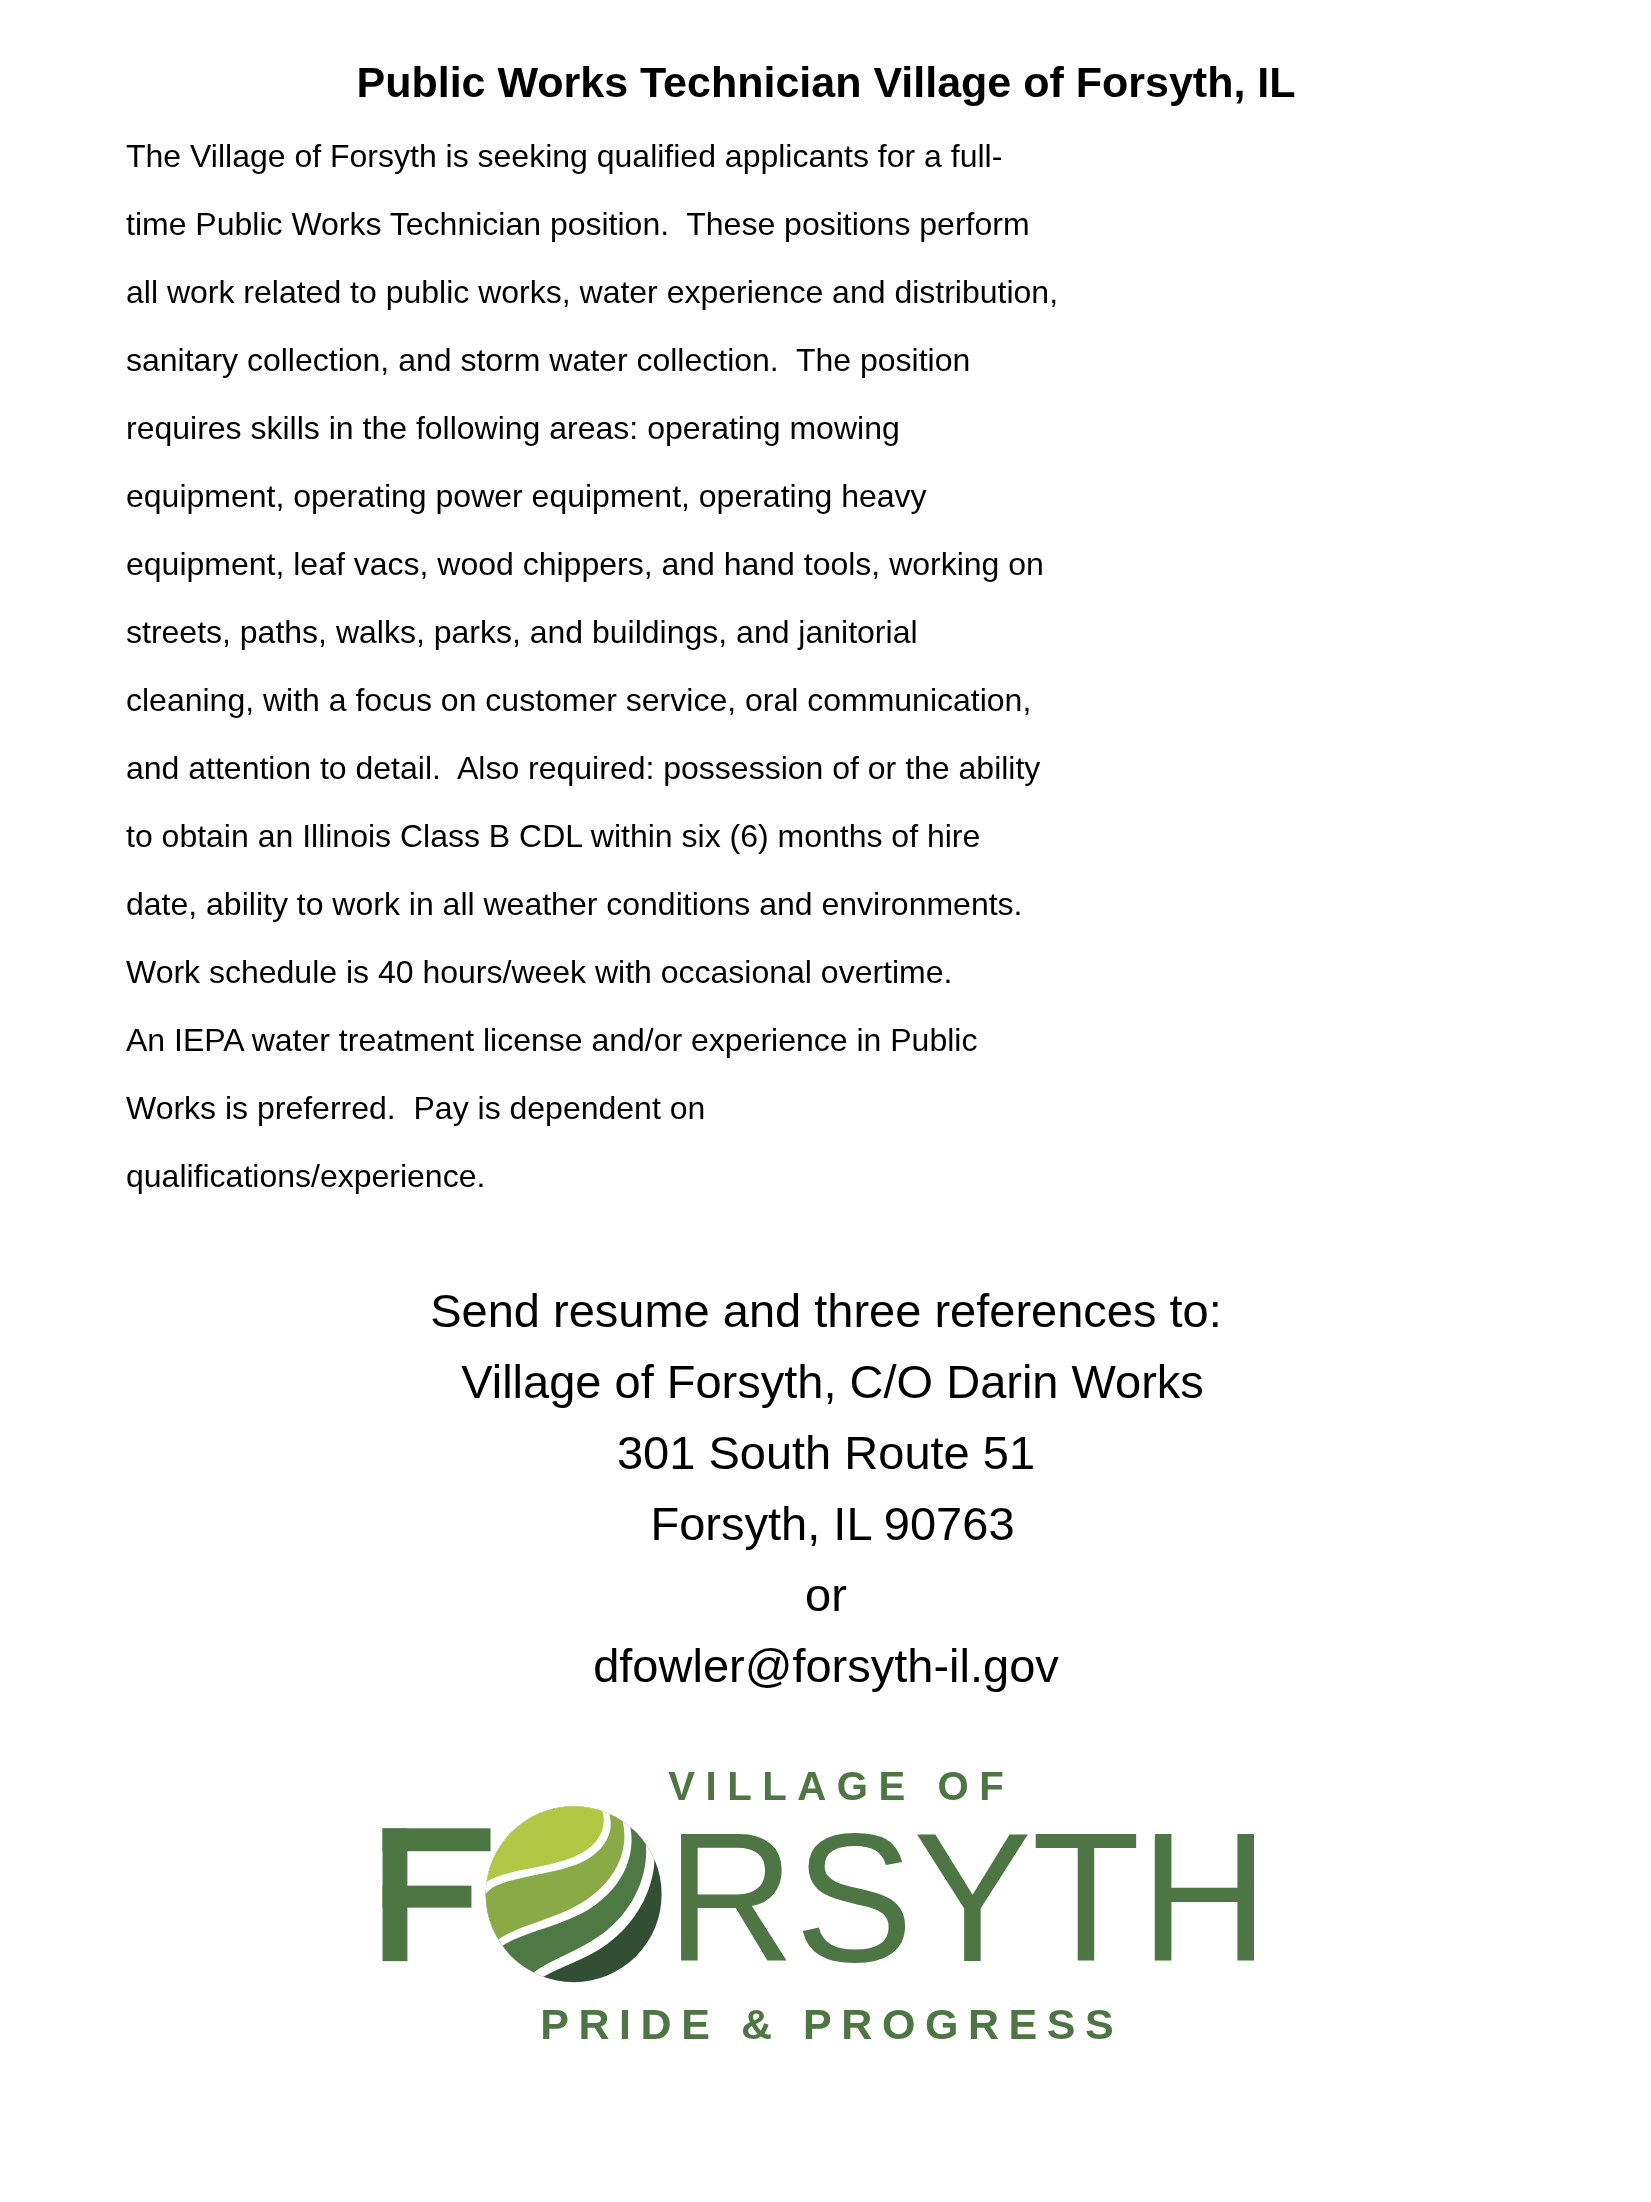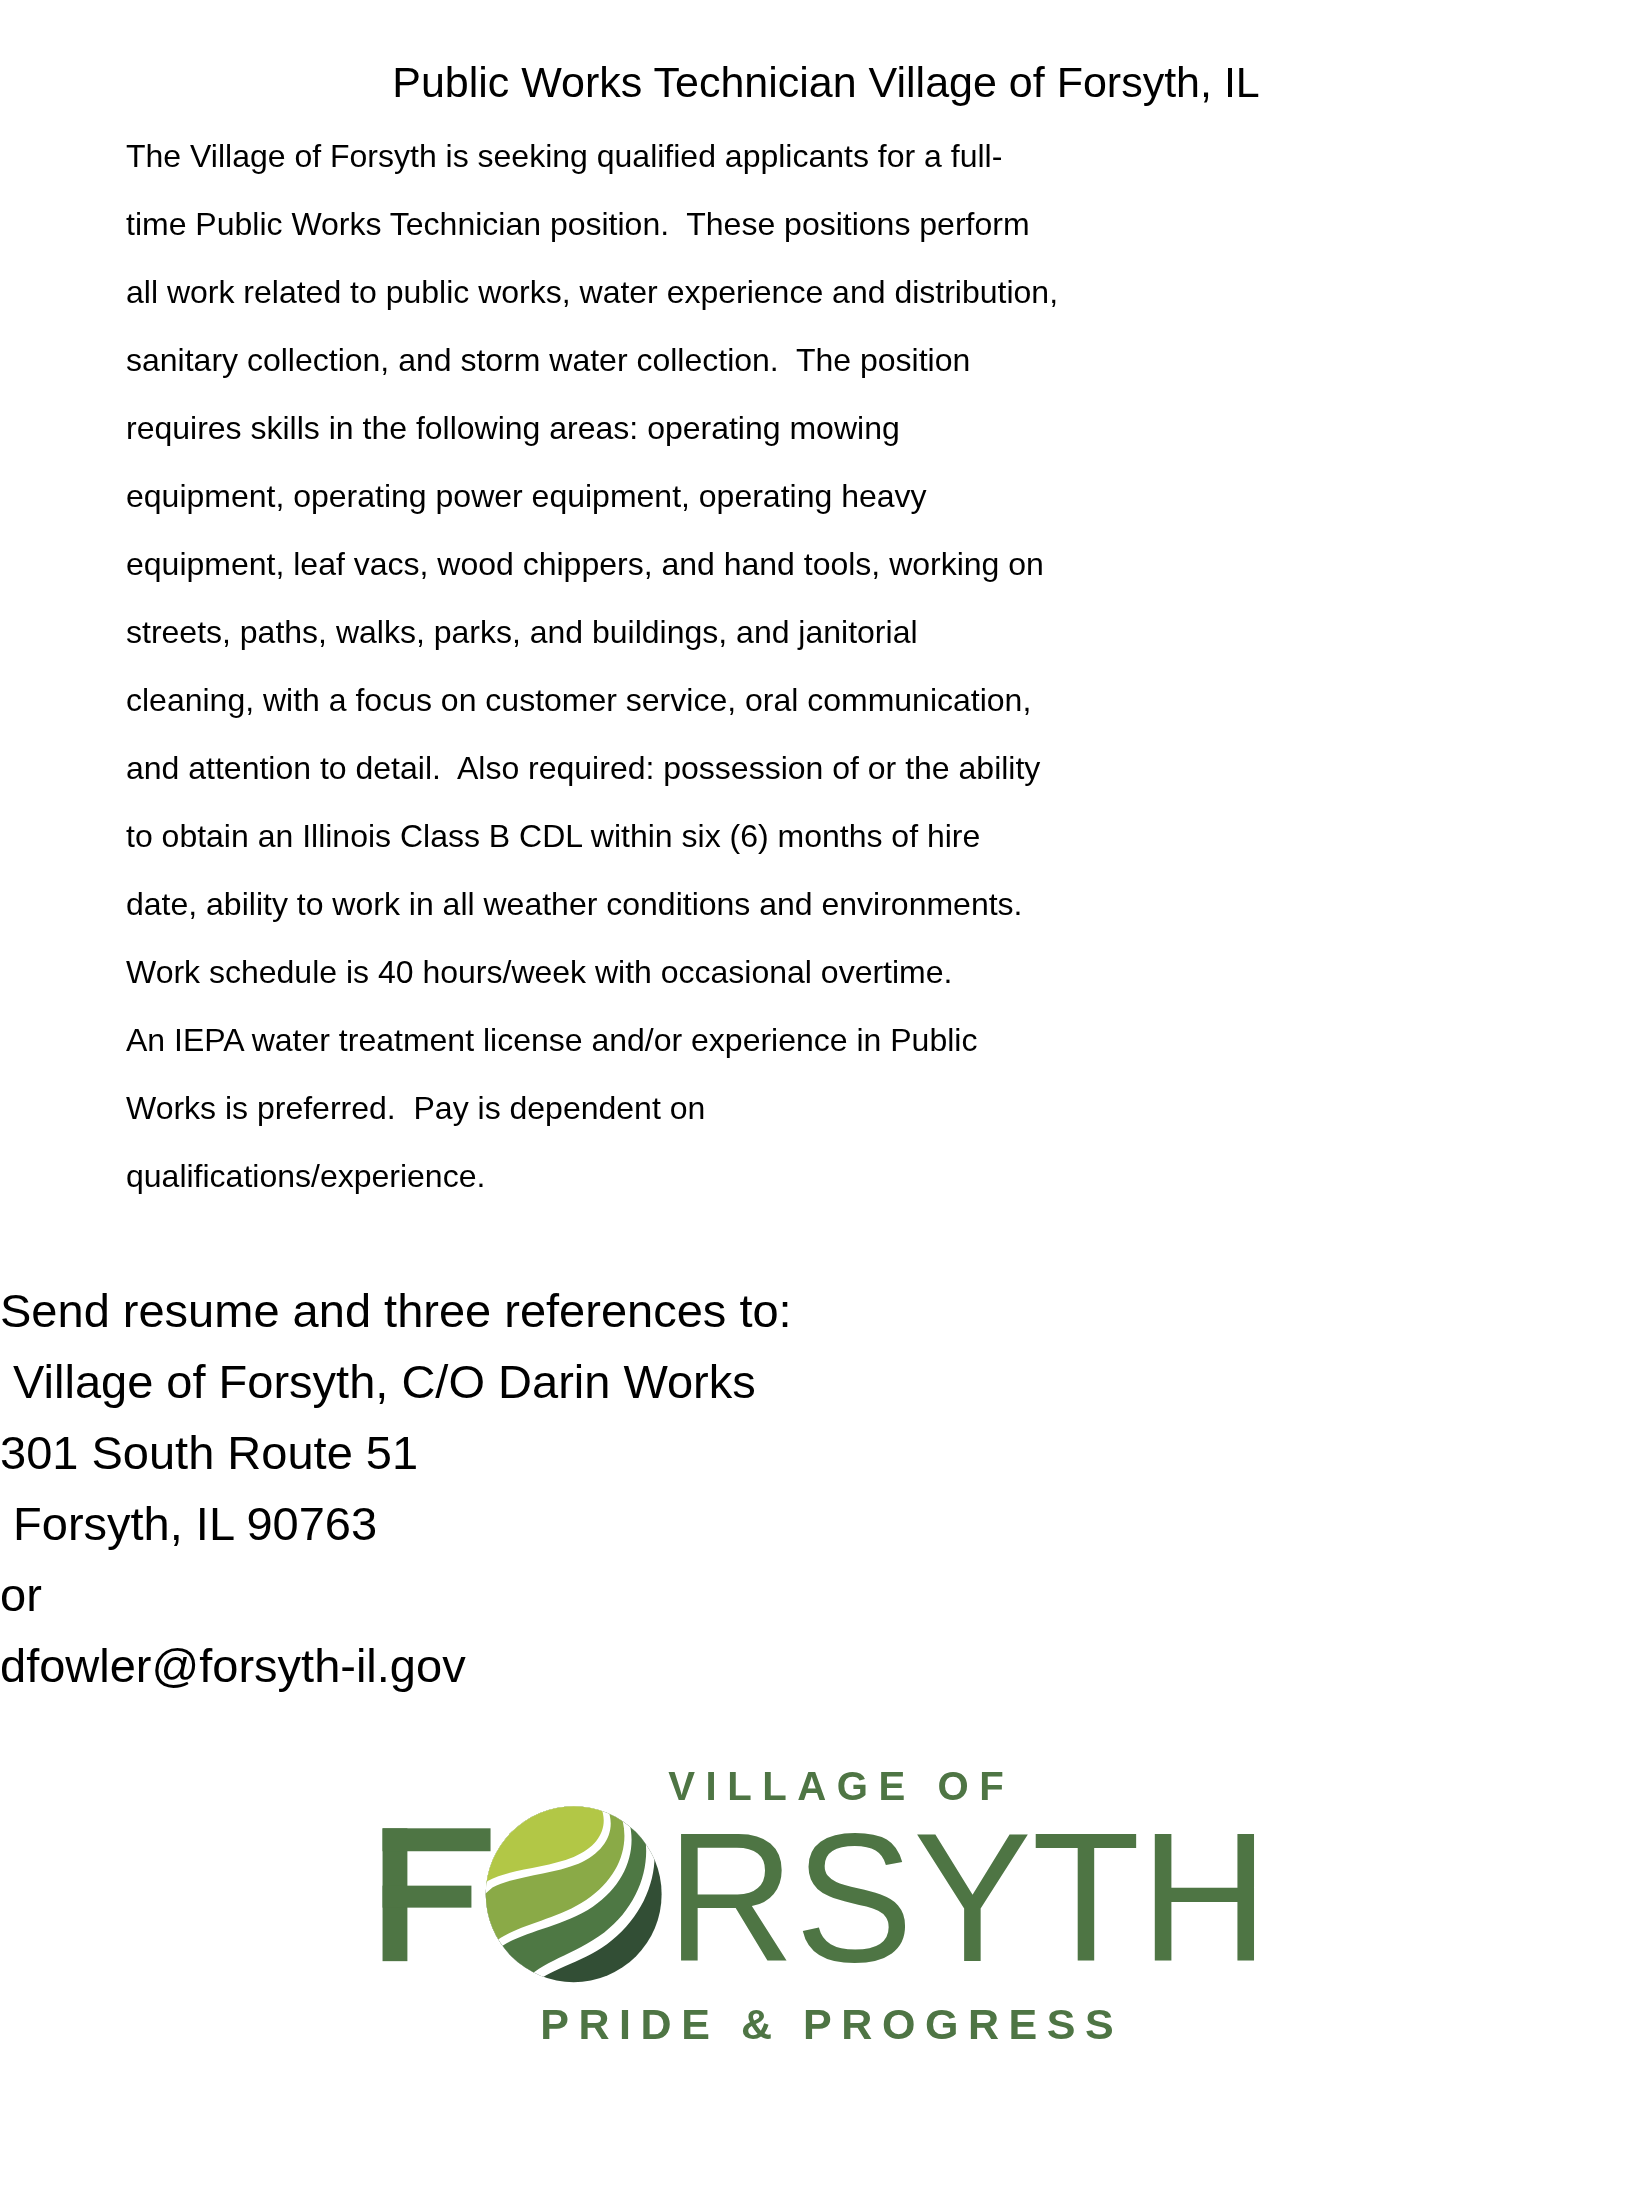--- a/index.html
+++ b/index.html
@@ -1,23 +1,23 @@
 <!DOCTYPE html>
 <html><head>
 <meta charset="utf-8">
 <style>
   html, body { margin: 0; padding: 0; background: #ffffff; }
   body { width: 1652px; height: 2202px; position: relative; overflow: hidden;
          font-family: "Liberation Sans", sans-serif; color: #000; }
   .heading { position: absolute; left: 0; width: 1652px; top: 54px; text-align: center;
-             font-weight: normal; font-size: 43px; line-height: 57px; white-space: pre; }
+             font-weight: bold; font-size: 43px; line-height: 57px; white-space: pre; }
   .body-text { position: absolute; left: 126px; top: 122px; width: 1472px;
                font-size: 32px; line-height: 68px; }
   .body-line { display: block; white-space: pre; height: 68px; }
-  .contact { position: absolute; left: 0; width: 1652px; top: 1275px; text-align: left;
+  .contact { position: absolute; left: 0; width: 1652px; top: 1275px; text-align: center;
              font-size: 47px; line-height: 71px; }
   .contact-line { display: block; white-space: pre; height: 71px; }
   .logo { position: absolute; left: 0; top: 0; width: 1652px; height: 1934px; pointer-events: none; }
   .logo svg { position: absolute; left: 0; top: 0; }
 </style>
 </head>
 <body>
 
 <div class="heading">Public Works Technician Village of Forsyth, IL</div>
 

